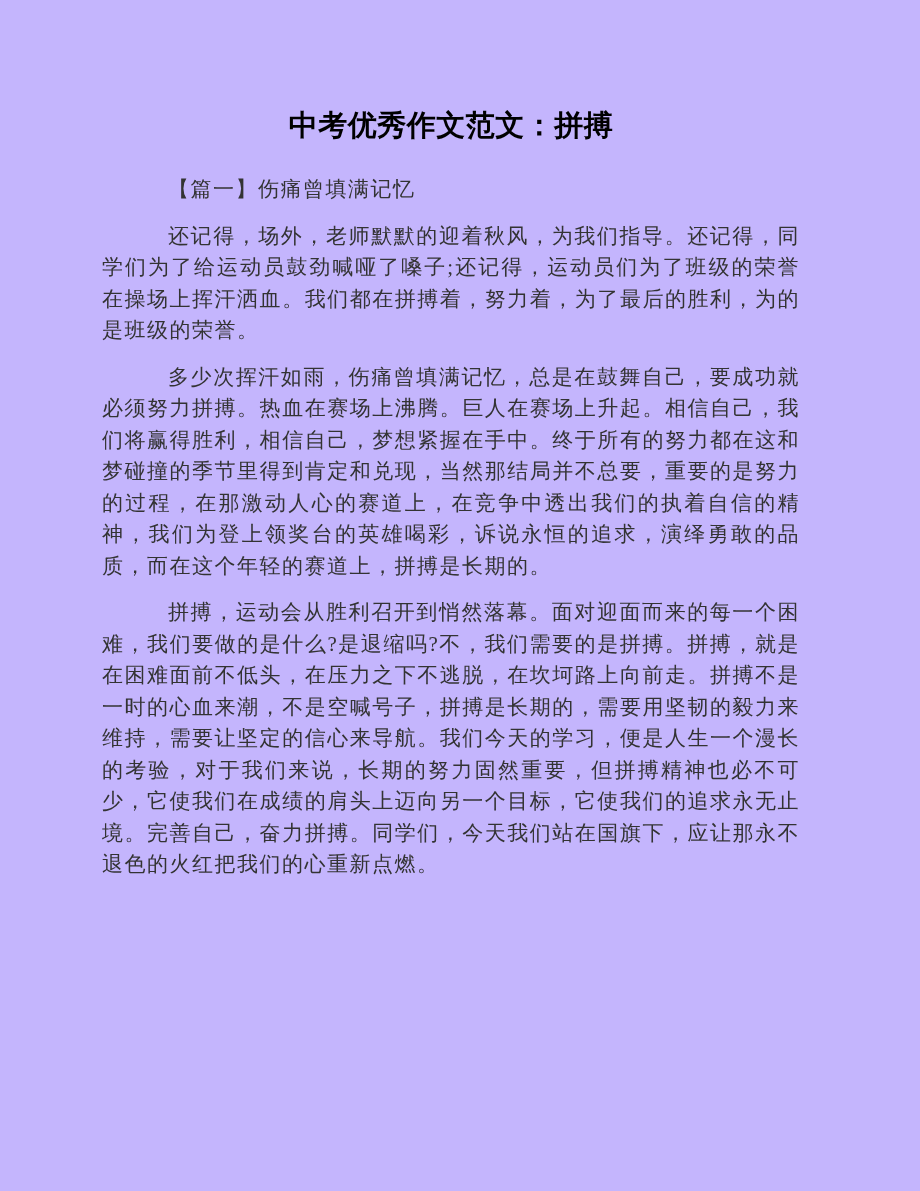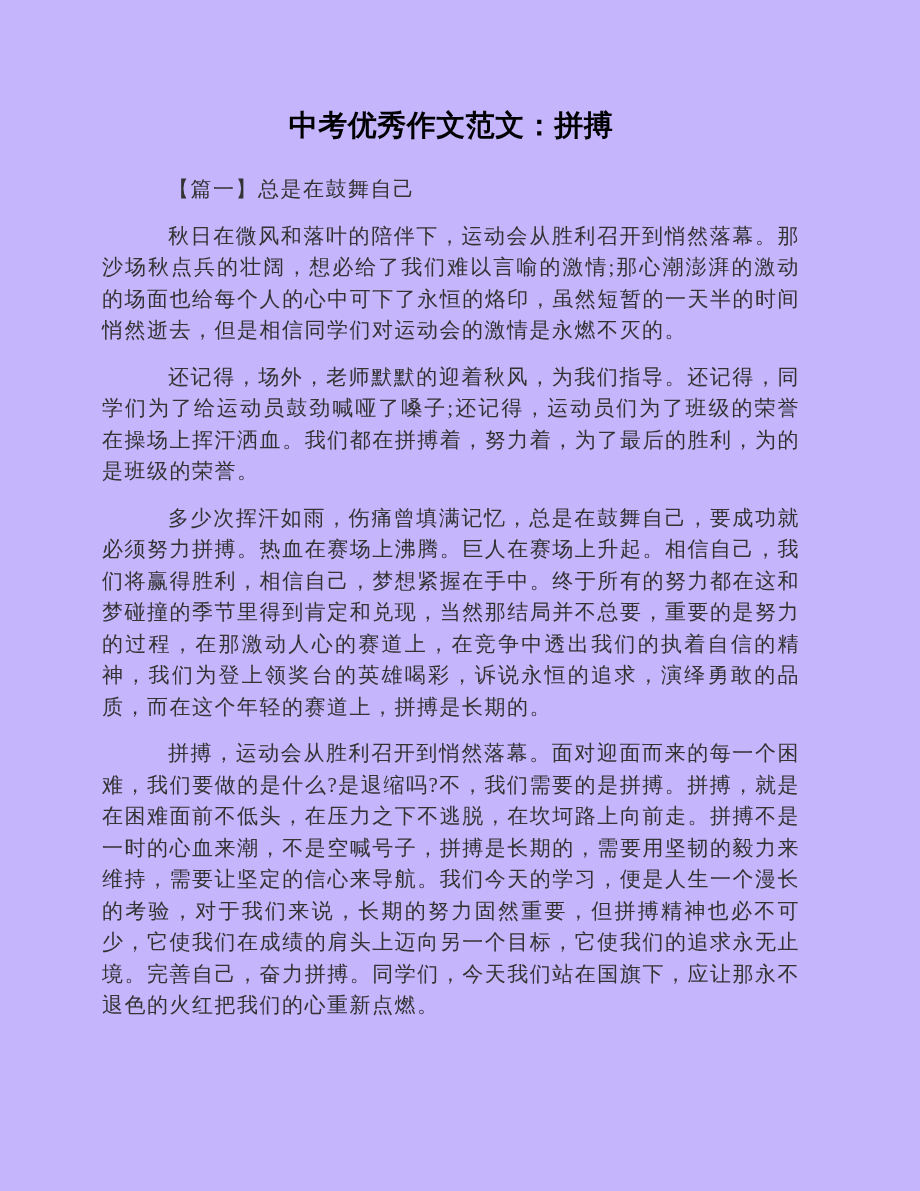--- a/index.html
+++ b/index.html
@@ -50,19 +50,18 @@
     text-indent: 66px;
     letter-spacing: 1.5px;
   }
 </style>
 </head>
 <body>
 
 <div class="page">
   <div class="doc-body">
     <h1 class="doc-title">中考优秀作文范文：拼搏</h1>
-    <p class="section-heading">【篇一】总是在鼓舞自己</p>
-    <p class="para">秋日在微风和落叶的陪伴下，运动会从胜利召开到悄然落幕。那沙场秋点兵的壮阔，想必给了我们难以言喻的激情;那心潮澎湃的激动的场面也给每个人的心中可下了永恒的烙印，虽然短暂的一天半的时间悄然逝去，但是相信同学们对运动会的激情是永燃不灭的。</p>
+    <p class="section-heading">【篇一】伤痛曾填满记忆</p>
     <p class="para">还记得，场外，老师默默的迎着秋风，为我们指导。还记得，同学们为了给运动员鼓劲喊哑了嗓子;还记得，运动员们为了班级的荣誉在操场上挥汗洒血。我们都在拼搏着，努力着，为了最后的胜利，为的是班级的荣誉。</p>
     <p class="para">多少次挥汗如雨，伤痛曾填满记忆，总是在鼓舞自己，要成功就必须努力拼搏。热血在赛场上沸腾。巨人在赛场上升起。相信自己，我们将赢得胜利，相信自己，梦想紧握在手中。终于所有的努力都在这和梦碰撞的季节里得到肯定和兑现，当然那结局并不总要，重要的是努力的过程，在那激动人心的赛道上，在竞争中透出我们的执着自信的精神，我们为登上领奖台的英雄喝彩，诉说永恒的追求，演绎勇敢的品质，而在这个年轻的赛道上，拼搏是长期的。</p>
     <p class="para">拼搏，运动会从胜利召开到悄然落幕。面对迎面而来的每一个困难，我们要做的是什么?是退缩吗?不，我们需要的是拼搏。拼搏，就是在困难面前不低头，在压力之下不逃脱，在坎坷路上向前走。拼搏不是一时的心血来潮，不是空喊号子，拼搏是长期的，需要用坚韧的毅力来维持，需要让坚定的信心来导航。我们今天的学习，便是人生一个漫长的考验，对于我们来说，长期的努力固然重要，但拼搏精神也必不可少，它使我们在成绩的肩头上迈向另一个目标，它使我们的追求永无止境。完善自己，奋力拼搏。同学们，今天我们站在国旗下，应让那永不退色的火红把我们的心重新点燃。</p>
   </div>
 </div>
 
 </body></html>

